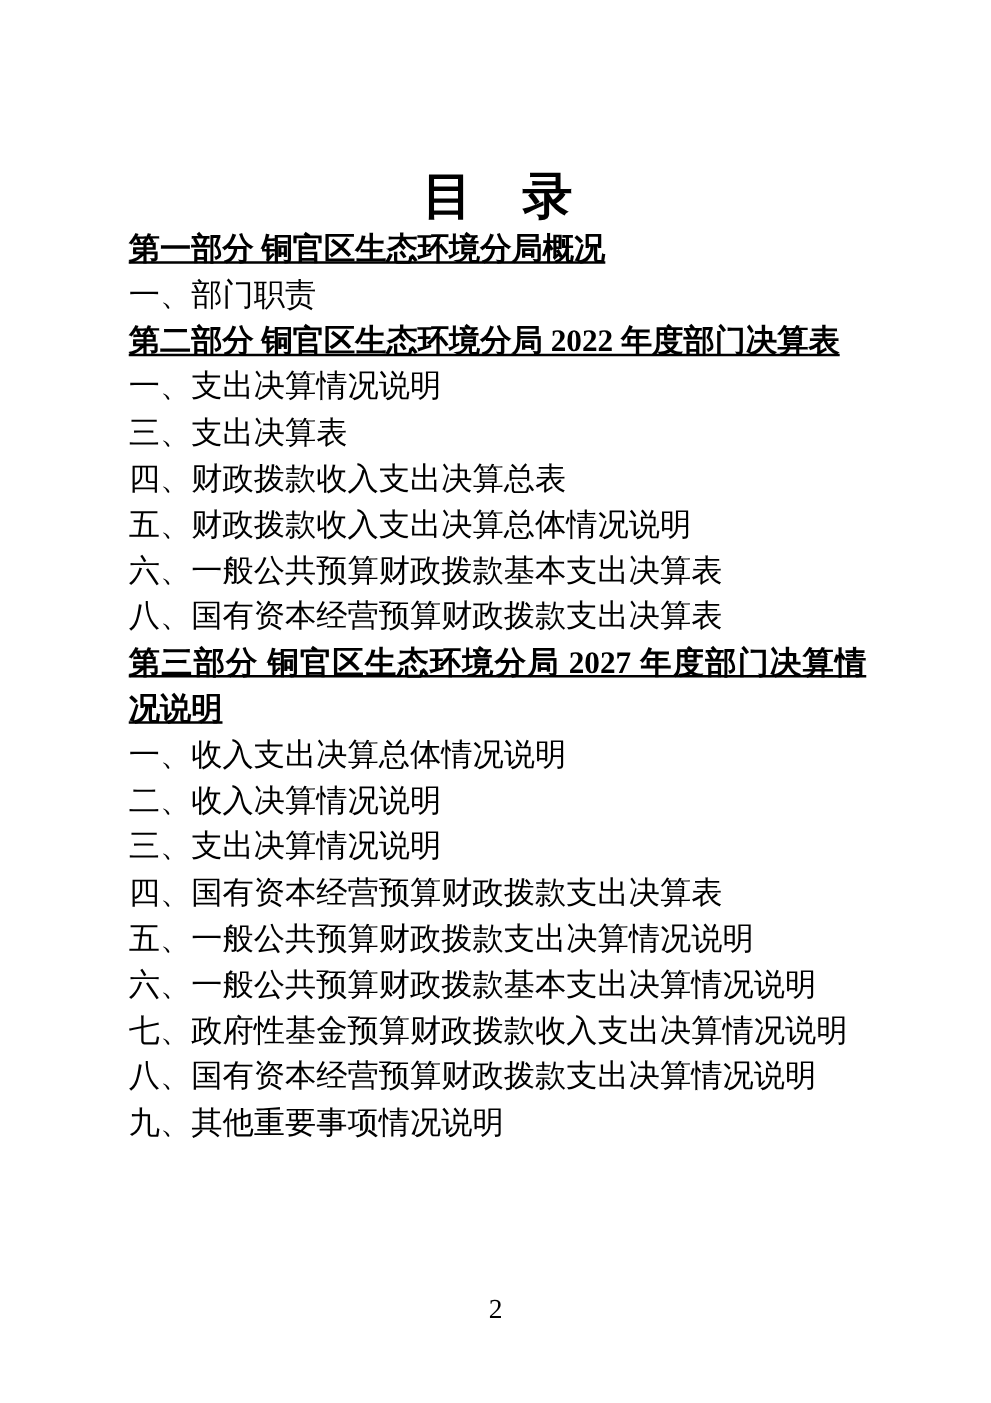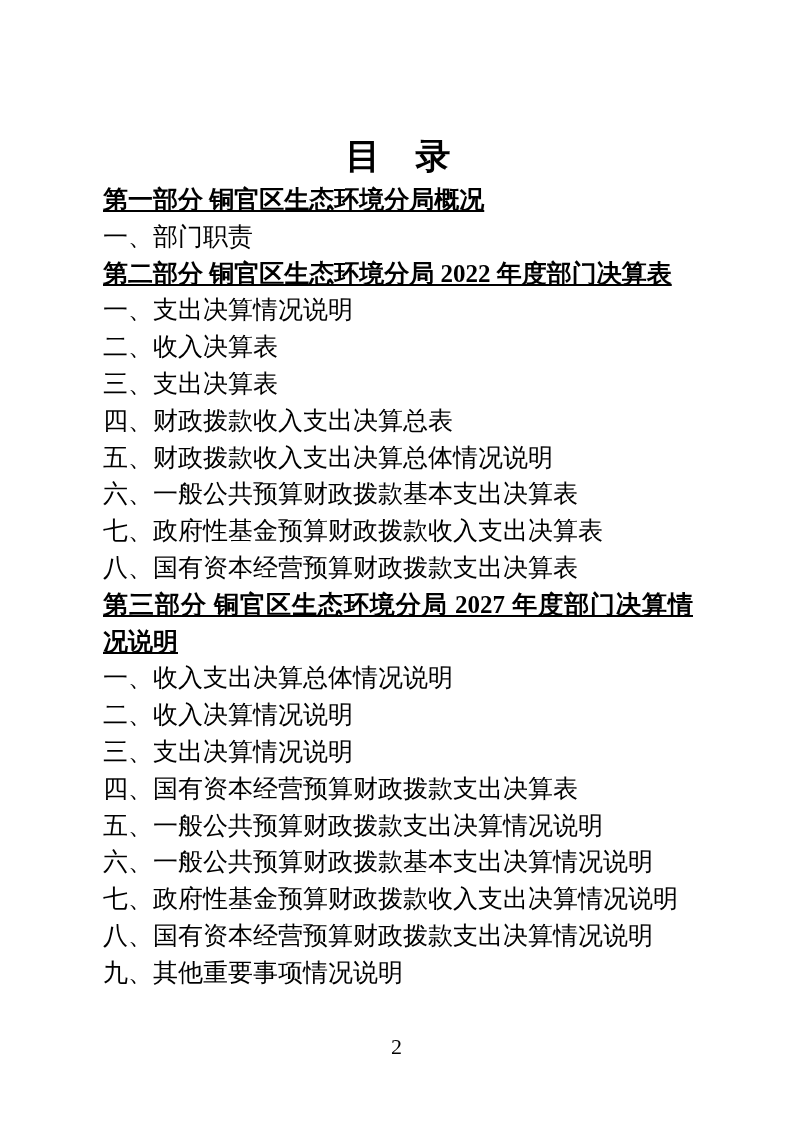--- a/index.html
+++ b/index.html
@@ -17,21 +17,21 @@
     overflow: hidden;
   }
   .content {
     position: absolute;
     left: 103px;
     right: 100px;
     top: 136px;
   }
   .doc-title {
     margin: 0 0 4px 0;
-    font-size: 35px;
+    font-size: 40px;
     line-height: 42px;
     font-weight: bold;
     text-align: center;
     color: #000000;
   }
   .toc p {
     margin: 0;
     font-size: 25px;
     line-height: 36.8px;
     white-space: normal;
@@ -61,26 +61,24 @@
 <div class="page">
   <div class="content">
     <h1 class="doc-title">目　录</h1>
 
     <div class="toc">
       <p class="section-heading">第一部分 铜官区生态环境分局概况</p>
       <p class="toc-item">一、部门职责</p>
 
       <p class="section-heading">第二部分 铜官区生态环境分局 2022 年度部门决算表</p>
       <p class="toc-item">一、支出决算情况说明</p>
-      <p class="toc-item">二、收入决算表</p>
       <p class="toc-item">三、支出决算表</p>
       <p class="toc-item">四、财政拨款收入支出决算总表</p>
       <p class="toc-item">五、财政拨款收入支出决算总体情况说明</p>
       <p class="toc-item">六、一般公共预算财政拨款基本支出决算表</p>
-      <p class="toc-item">七、政府性基金预算财政拨款收入支出决算表</p>
       <p class="toc-item">八、国有资本经营预算财政拨款支出决算表</p>
 
       <p class="section-heading">第三部分 铜官区生态环境分局 2027 年度部门决算情况说明</p>
       <p class="toc-item">一、收入支出决算总体情况说明</p>
       <p class="toc-item">二、收入决算情况说明</p>
       <p class="toc-item">三、支出决算情况说明</p>
       <p class="toc-item">四、国有资本经营预算财政拨款支出决算表</p>
       <p class="toc-item">五、一般公共预算财政拨款支出决算情况说明</p>
       <p class="toc-item">六、一般公共预算财政拨款基本支出决算情况说明</p>
       <p class="toc-item">七、政府性基金预算财政拨款收入支出决算情况说明</p>

